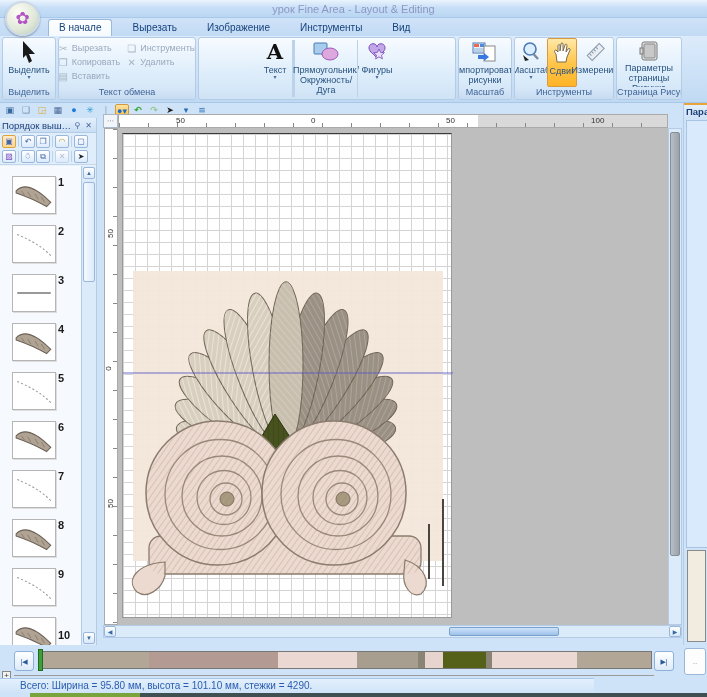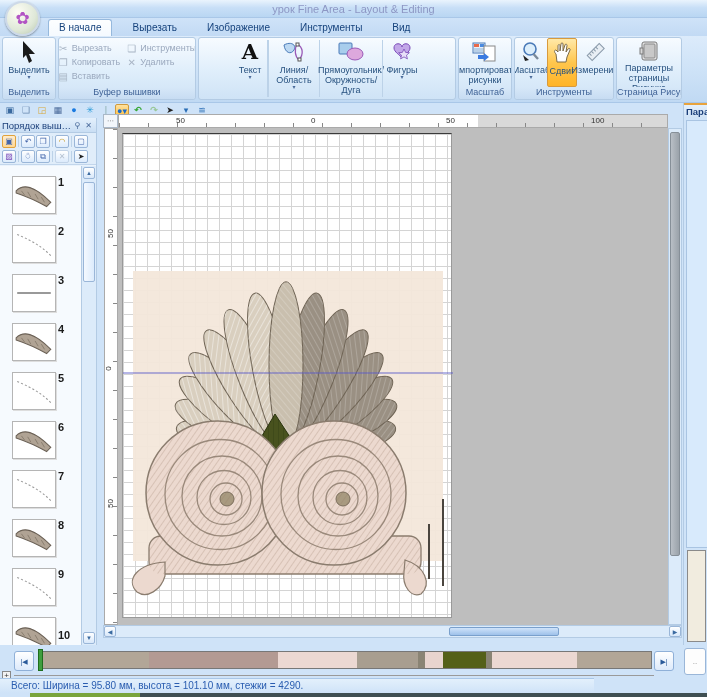--- a/index.html
+++ b/index.html
@@ -107,21 +107,21 @@
   .strip{position:absolute;left:38px;top:6px;width:614px;height:18px;border:1px solid #777;display:flex;overflow:hidden;}
   .seg{height:100%;}
   .simslider{position:absolute;left:38px;top:4px;width:5px;height:22px;background:#3f9e3f;border:1px solid #1e6e1e;}
   .pluschip{position:absolute;left:2px;top:26px;width:9px;height:9px;border:1px solid #888;background:#f2f2f2;font-size:8px;line-height:7px;text-align:center;color:#333;}
   .simline{position:absolute;left:14px;top:30px;width:640px;height:1px;background:#9a9a9a;}
   .simcorner{position:absolute;left:684px;top:3px;width:22px;height:27px;background:#fdfdfd;border:1px solid #9ab6d8;border-radius:3px;
     font-size:8px;color:#888;text-align:center;line-height:26px;}
 
   
   .statusbar{position:absolute;left:0;top:678px;width:594px;height:15px;background:linear-gradient(#e3f0fc,#cfe3f8);
-    border-top:1px solid #a9c7e8;font-size:10px;color:#2a5db0;line-height:14px;padding-left:11px;}
+    border-top:1px solid #a9c7e8;font-size:10px;color:#2a5db0;line-height:14px;padding-left:20px;}
   .bottomstrip{position:absolute;left:0;top:693px;width:707px;height:4px;background:#3f4f52;}
   .bottomstrip .lt{position:absolute;left:0;top:0;width:30px;height:4px;background:#cfe3f8;}
   .bottomstrip .gr{position:absolute;left:30px;top:0;width:110px;height:4px;background:#79a43c;}
 
   .icon-svg{display:block;}
 </style>
 </head>
 <body>
 
 <div class="window">
@@ -172,44 +172,32 @@
                 <span class="clipicon">❏</span>
                 <span>Инструменты</span>
               </div>
             <div class="cliprow">
                 <span class="clipicon">✕</span>
                 <span>Удалить</span>
               </div>
           </div>
         </div>
       </div>
-      <div class="glabel">Буфер вышивки</div>
+      <div class="glabel">Текст обмена</div>
     </div>
 
     <div class="group" style="left:198px;width:258px;">
       <div class="gbody">
         <div class="bigbtn" style="width:34px;">
           <span class="bicon serifA">A</span>
           <span>Текст</span>
           <span class="dd">▾</span>
         </div>
         <div class="vdiv"></div>
         <div class="vdiv"></div>
-        <div class="bigbtn" style="width:50px;">
-          <span class="bicon">
-            <svg class="icon-svg" width="26" height="22" viewBox="0 0 26 22">
-              <path d="M3,4 C10,0 16,4 13,9 C10,14 4,12 3,4 Z" fill="#bcd8f2" stroke="#4a7ab8"></path>
-              <path d="M16,3 C22,6 23,13 18,19 C14,16 13,8 16,3" fill="none" stroke="#9a5ab8" stroke-width="1.3"></path>
-              <rect x="15" y="2" width="3" height="3" fill="#fff" stroke="#555"></rect>
-                <rect x="17" y="17" width="3" height="3" fill="#fff" stroke="#555"></rect>
-            </svg>
-          </span>
-          <span>Линия/Область</span>
-          <span class="dd">▾</span>
-        </div>
         <div class="vdiv"></div>
         <div class="bigbtn" style="width:62px;">
           <span class="bicon">
             <svg class="icon-svg" width="28" height="22" viewBox="0 0 28 22">
               <rect x="2" y="2" width="13" height="11" rx="1" fill="#a8cdec" stroke="#4a7ab8"></rect>
               <ellipse cx="18" cy="13" rx="8" ry="6" fill="#dda8dd" stroke="#9a5ab8"></ellipse>
             </svg>
           </span>
           <span>Прямоугольник/ Окружность/Дуга</span>
         </div>

